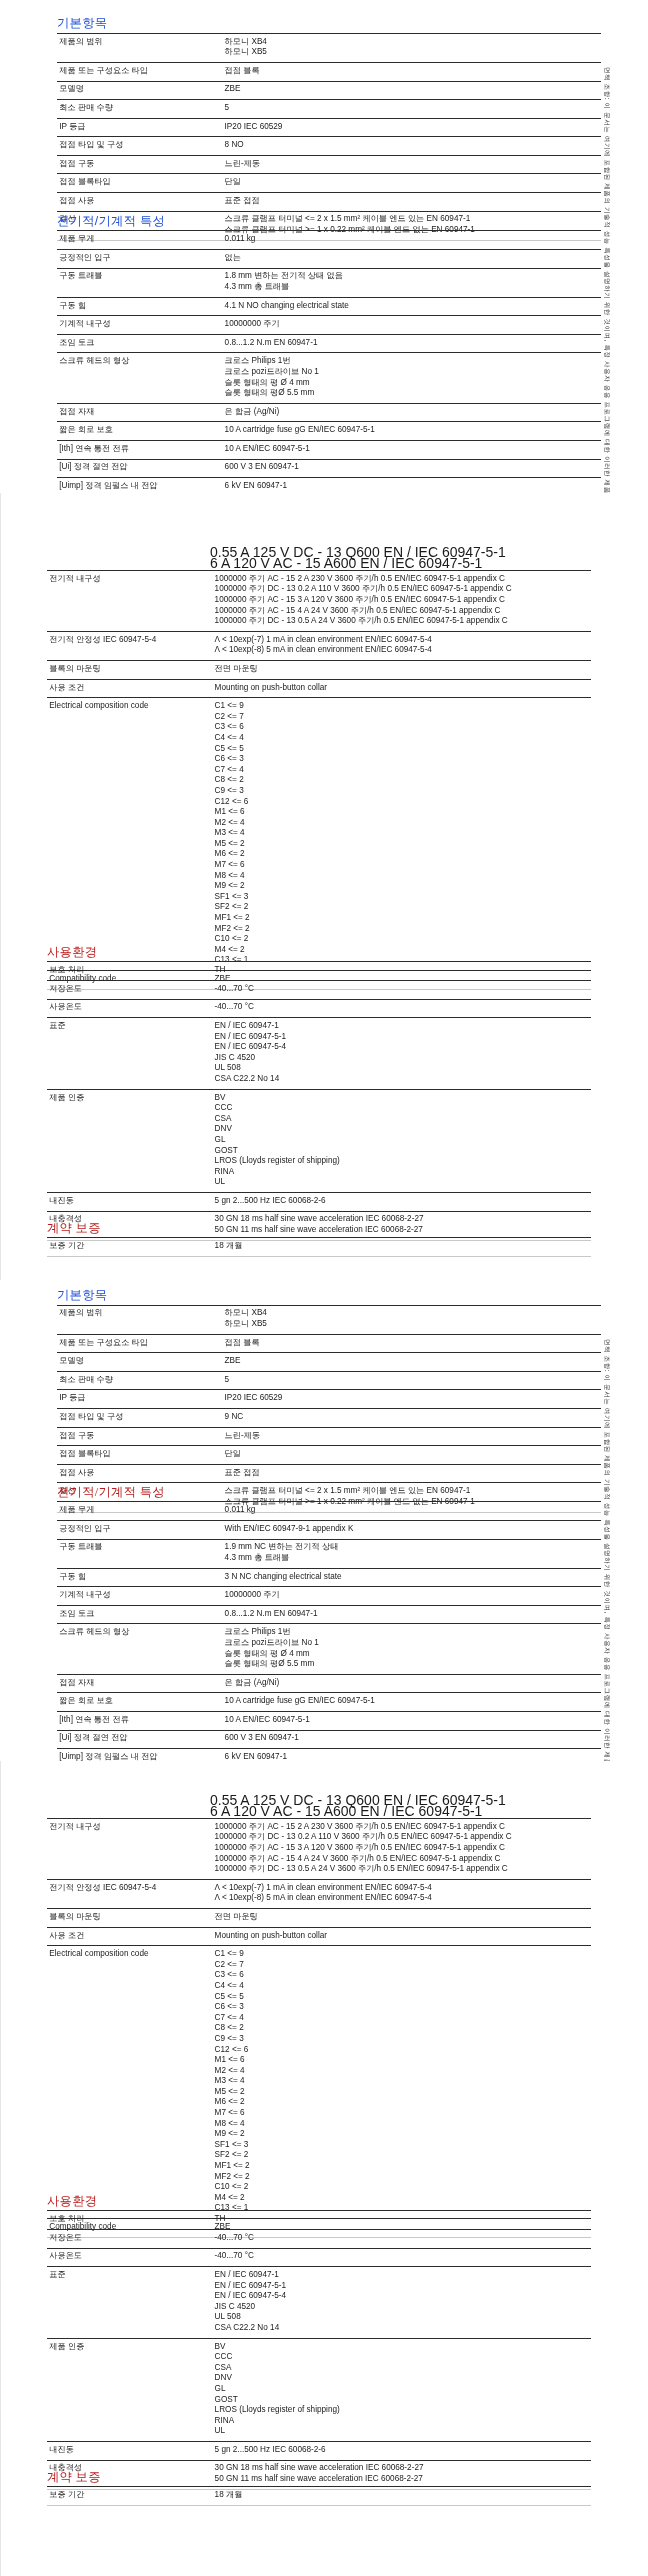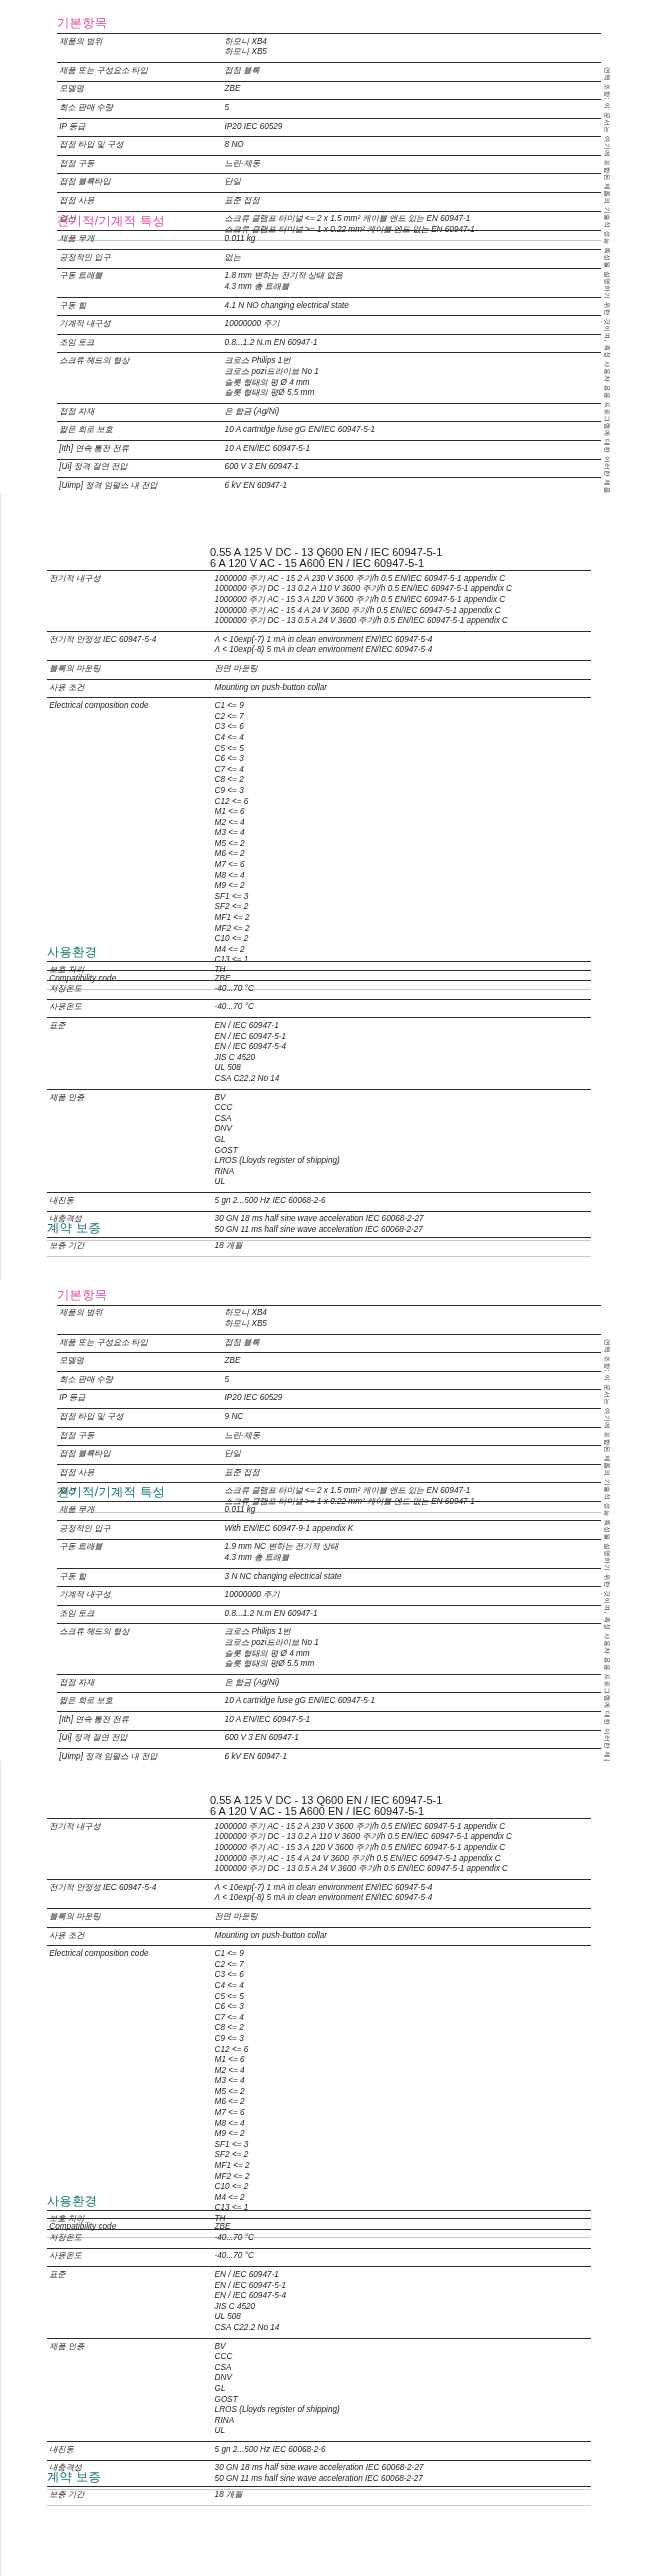--- a/index.html
+++ b/index.html
@@ -1,31 +1,31 @@
 <!DOCTYPE html>
 <html style="font-size:9.4px"><head>
 <meta charset="utf-8">
 <style>
   html, body { margin:0; padding:0; background:#ffffff; }
   body { width:649px; height:2576px; position:relative; overflow:hidden;
          font-family:"Liberation Sans", "DejaVu Sans", sans-serif; color:#1a1a1a; }
   .page { position:absolute; left:0; width:649px; background:#fff; }
   .page.framed { border-left:1.2px solid #e6e6e6; box-sizing:border-box; }
   .section { position:absolute; }
-  .sec-title { font-size:12.3px; color:#ec4899; line-height:15.3px; height:16.4px;
+  .sec-title { font-size:12.3px; color:#1d4ed8; line-height:15.3px; height:16.4px;
                letter-spacing:0.3px; }
-  .sec-title.dark { color:#0f766e; }
-  .tbl { width:100%; border-collapse:collapse;font-style:italic; }
+  .sec-title.dark { color:#b91c1c;font-family:Liberation Serif, serif; }
+  .tbl { width:100%; border-collapse:collapse; }
   .row { border-top:1.2px solid #2b2b2b; }
   .tbl-end { border-top:1.2px solid #c8c8c8; height:0; }
   .k { width:163px; vertical-align:top; font-size:8.2px; line-height:10.6px;
        padding:2.9px 2.3px 2.9px 2.3px; }
   .v { vertical-align:top; font-size:8.2px; line-height:10.6px; padding:2.9px 2.3px 4.1px 0; }
   .v .line { display:block; white-space:nowrap; }
-  .cont { position:absolute; font-size:11px; line-height:10.6px; }
+  .cont { position:absolute; font-size:14px; line-height:10.6px; }
   .cont .line { display:block; }
   .disclaimer { position:absolute; font-size:6.5px; color:#333; white-space:nowrap;
                 transform-origin:0 0; transform:rotate(90deg); letter-spacing:0.6px; }
 </style>
 </head>
 <body>
 
 <div class="page" style="top:0; height:493px;">
   <div class="section" style="left:57px; top:16.4px; width:544px;">
       <div class="sec-title">기본항목</div>

